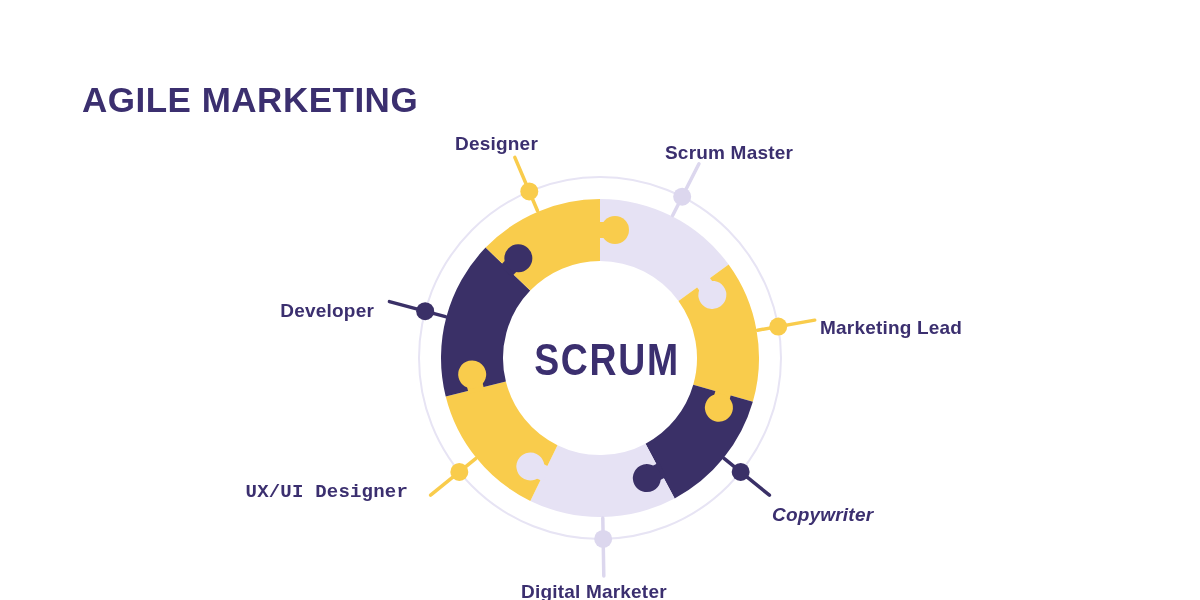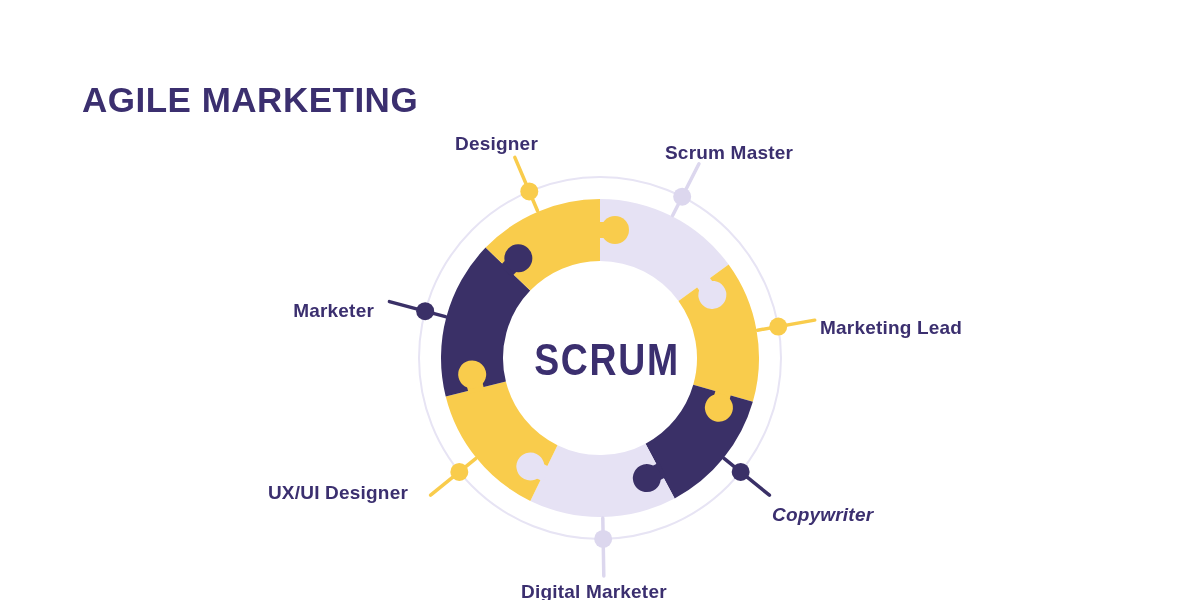--- a/index.html
+++ b/index.html
@@ -86,18 +86,18 @@
       <line x1="445.45186779374905" y1="280.58895278359677" x2="389.4281698689831" y2="265.5774481676506" stroke="#3a3067" stroke-width="3.5" stroke-linecap="round"></line>
       <circle cx="425.1674254416786" cy="275.1537528364438" r="9" fill="#3a3067"></circle>
       <line x1="537.4830194417162" y1="174.71922344760955" x2="514.8206139893383" y2="121.32994194736801" stroke="#f9cc4c" stroke-width="3.5" stroke-linecap="round"></line>
       <circle cx="529.2776657434414" cy="155.3886215251083" r="9" fill="#f9cc4c"></circle>
     </svg>
   <div id="labels">
       <div class="seg-label" style="left: 665px; top: 106px;">Scrum Master</div>
       <div class="seg-label" style="left: 820px; top: 281px;">Marketing Lead</div>
       <div class="seg-label" style="left: 772px; top: 468px; font-style: italic;">Copywriter</div>
       <div class="seg-label" style="left: 521px; top: 545px;">Digital Marketer</div>
-      <div class="seg-label right" style="left: 408px; top: 446px;">UX/UI Designer</div>
-      <div class="seg-label right" style="left: 374px; top: 264px;">Marketer</div>
+      <div class="seg-label right" style="left: 408px; top: 446px; font-family: Liberation Mono, monospace;">UX/UI Designer</div>
+      <div class="seg-label right" style="left: 374px; top: 264px;">Developer</div>
       <div class="seg-label right" style="left: 538px; top: 97px;">Designer</div>
     </div>
   <div class="center-label">SCRUM</div>
 </div>
 
 </body></html>

